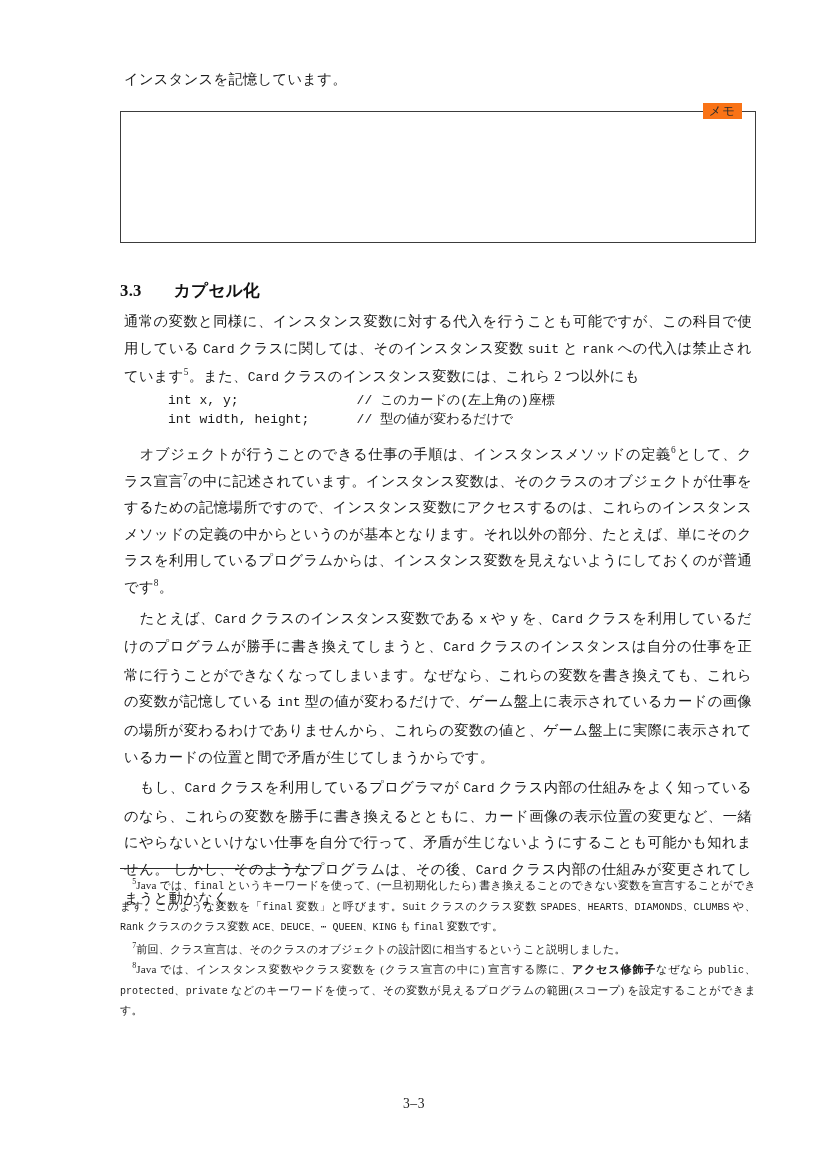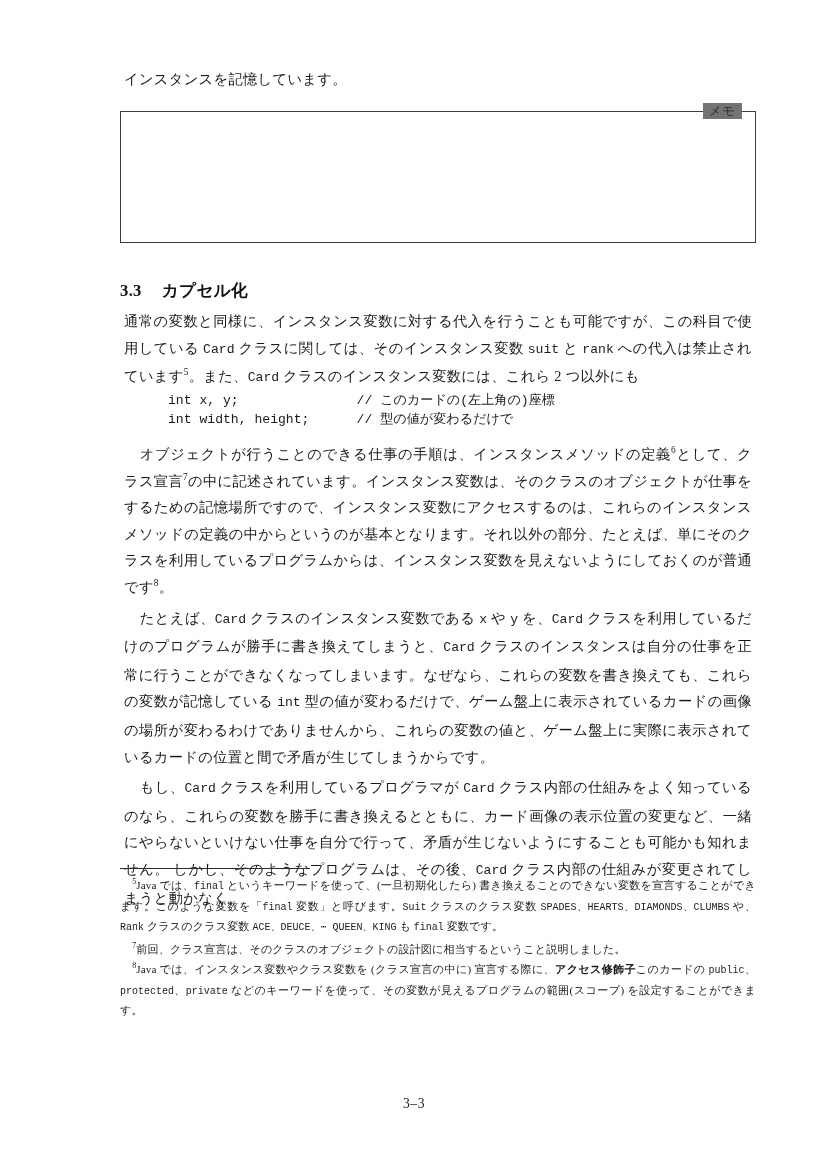--- a/index.html
+++ b/index.html
@@ -63,39 +63,39 @@
     width: 100%;
     height: 132px;
     border: 1px solid #3c3c3c;
     box-sizing: border-box;
     background: #ffffff;
   }
   .memo-label {
     position: absolute;
     right: 14px;
     top: 0px;
-    background: #737373;
+    background: #f97316;
     padding: 0 6px;
     font-size: 12.4px;
     line-height: 16px;
     color: #2a2a2a;
     letter-spacing: 0.08em;
   }
 
   
   .heading {
     position: absolute;
     left: 120px;
     top: 266px;
     font-size: 16.6px;
     font-weight: bold;
     letter-spacing: 0.02em;
     color: #111111;
   }
-  .heading .num { margin-right: 20px; }
+  .heading .num { margin-right: 32px; }
 
   
   .body-1 { position: absolute; left: 120px; top: 304px; width: 636px; }
   .code-block {
     position: absolute;
     left: 168px;
     top: 391px;
     font-family: "Liberation Mono", "DejaVu Sans Mono", monospace;
     font-size: 13.1px;
     line-height: 19px;
@@ -181,18 +181,18 @@
   </div>
 
   <div class="fn-rule"></div>
 
   <div class="footnotes">
     <p class="fnote"><span class="fmark">5</span><span>Java では、</span><span class="mono">final</span><span> というキーワードを使って、(一旦初期化したら) 書き換えることのできない変数を宣言することができます。このような変数を「</span><span class="mono">final</span><span> 変数」と呼びます。</span><span class="mono">Suit</span><span> クラスのクラス変数 </span><span class="mono">SPADES、HEARTS、DIAMONDS、CLUMBS</span><span> や、</span><span class="mono">Rank</span><span> クラスのクラス変数 </span><span class="mono">ACE、DEUCE、⋯ QUEEN、KING</span><span> も </span><span class="mono">final</span><span> 変数です。</span></p>
 
 
     <p class="fnote"><span class="fmark">7</span><span>前回、クラス宣言は、そのクラスのオブジェクトの設計図に相当するということ説明しました。</span></p>
 
-    <p class="fnote"><span class="fmark">8</span><span>Java では、インスタンス変数やクラス変数を (クラス宣言の中に) 宣言する際に、</span><b>アクセス修飾子</b><span>このカードの </span><span class="mono">public</span><span>、</span><span class="mono">protected</span><span>、</span><span class="mono">private</span><span> などのキーワードを使って、その変数が見えるプログラムの範囲(スコープ) を設定することができます。</span></p>
+    <p class="fnote"><span class="fmark">8</span><span>Java では、インスタンス変数やクラス変数を (クラス宣言の中に) 宣言する際に、</span><b>アクセス修飾子</b><span>なぜなら </span><span class="mono">public</span><span>、</span><span class="mono">protected</span><span>、</span><span class="mono">private</span><span> などのキーワードを使って、その変数が見えるプログラムの範囲(スコープ) を設定することができます。</span></p>
   </div>
 
   <div class="page-number">3–3</div>
 
 </div>
 
 </body></html>

